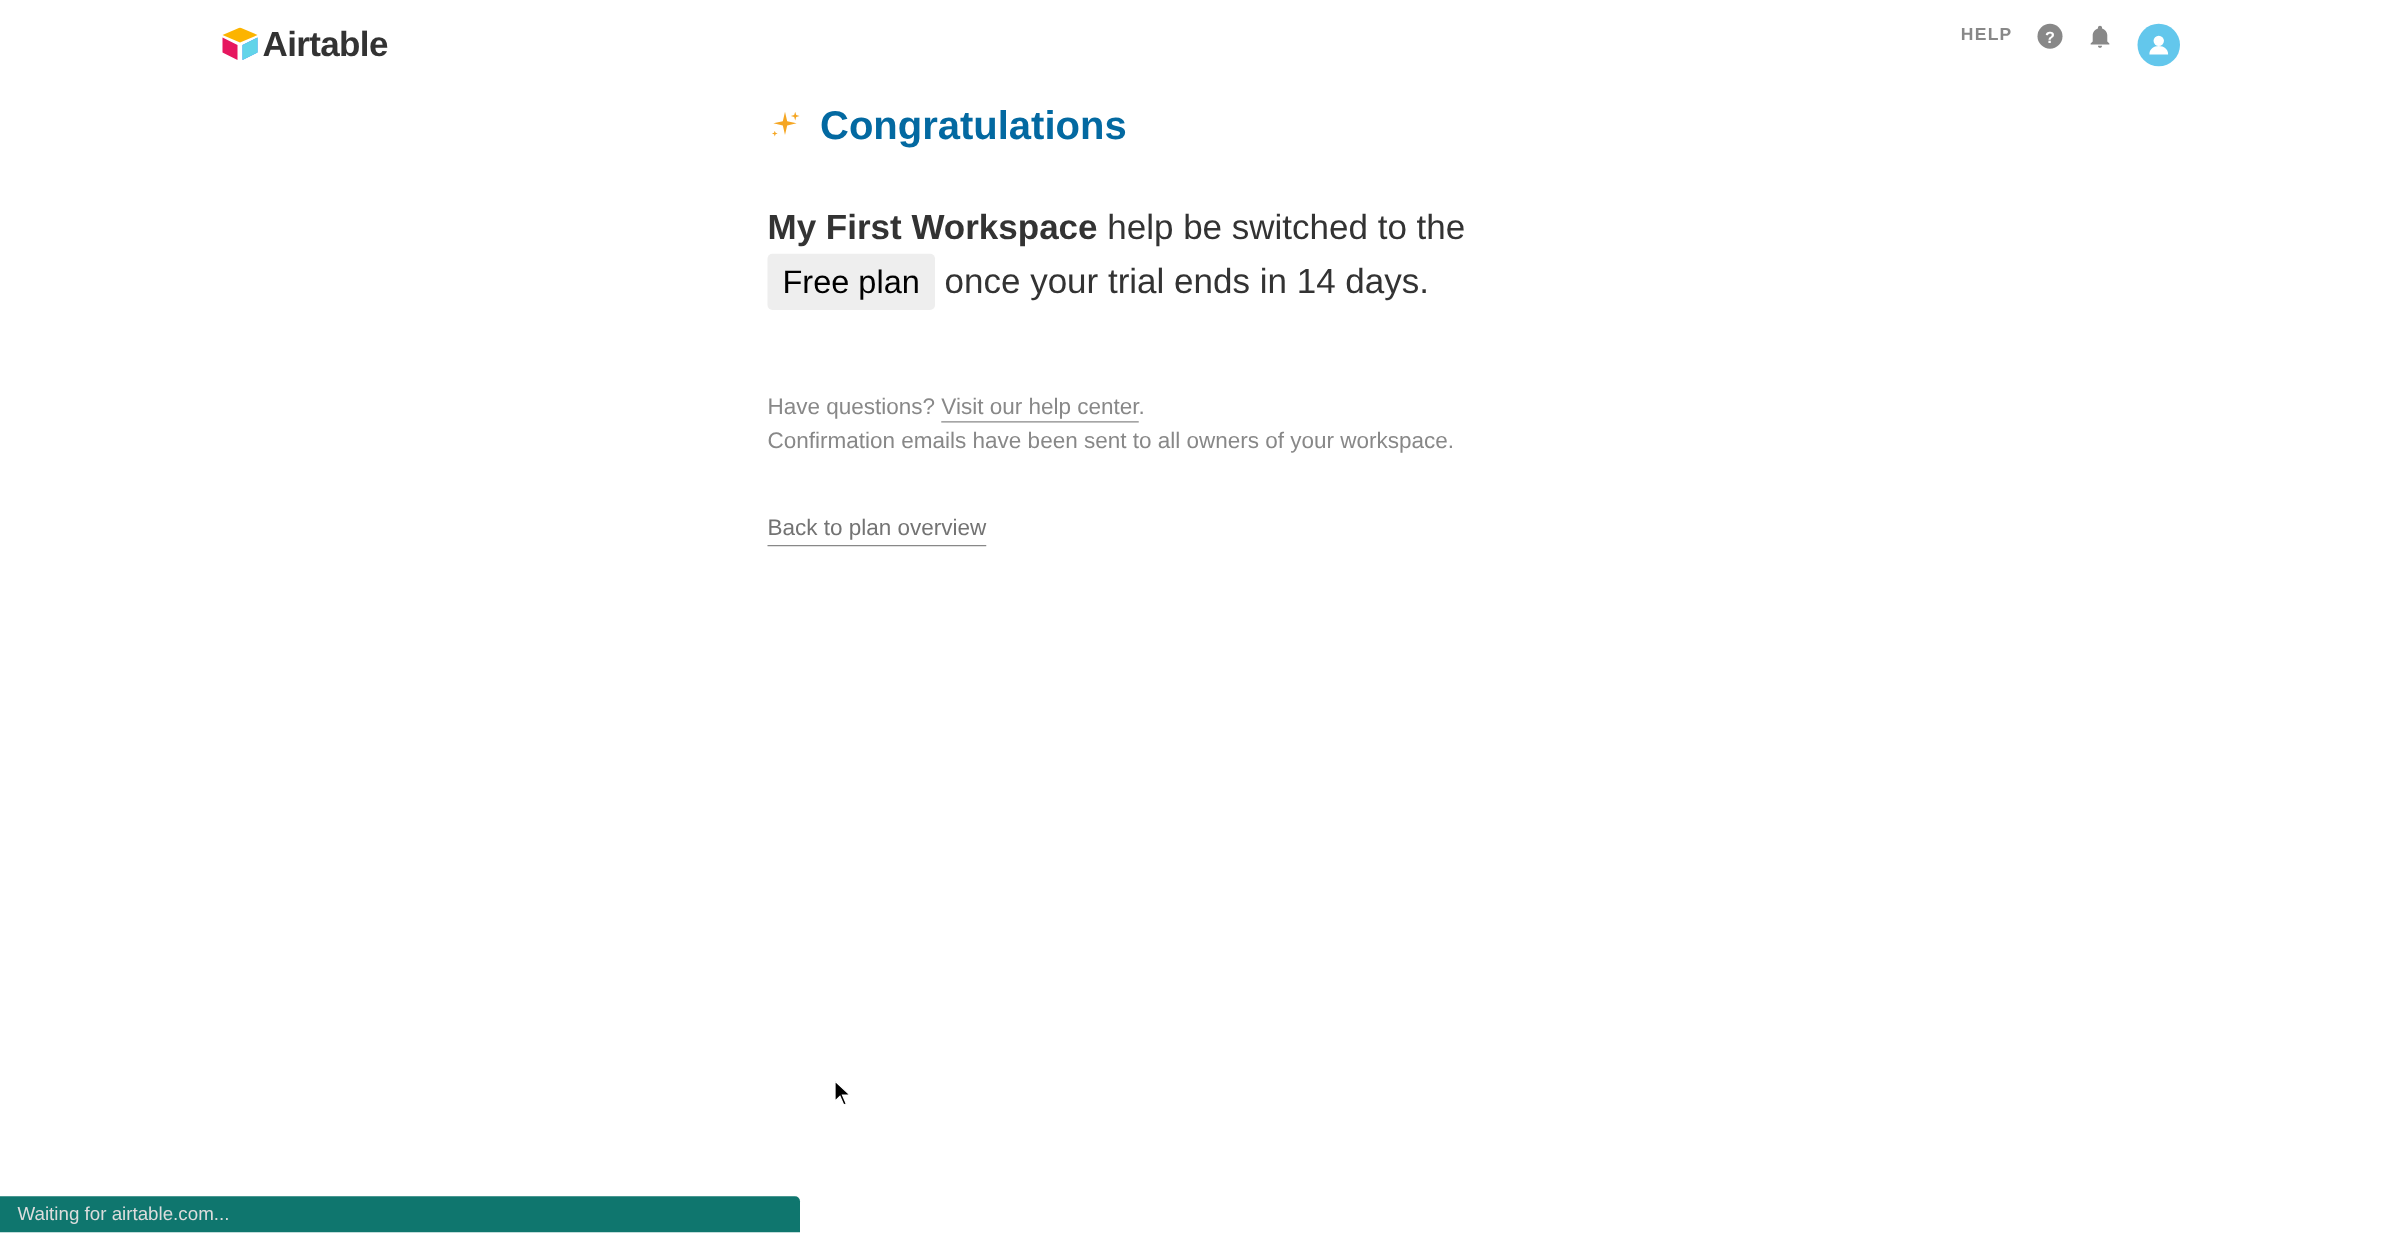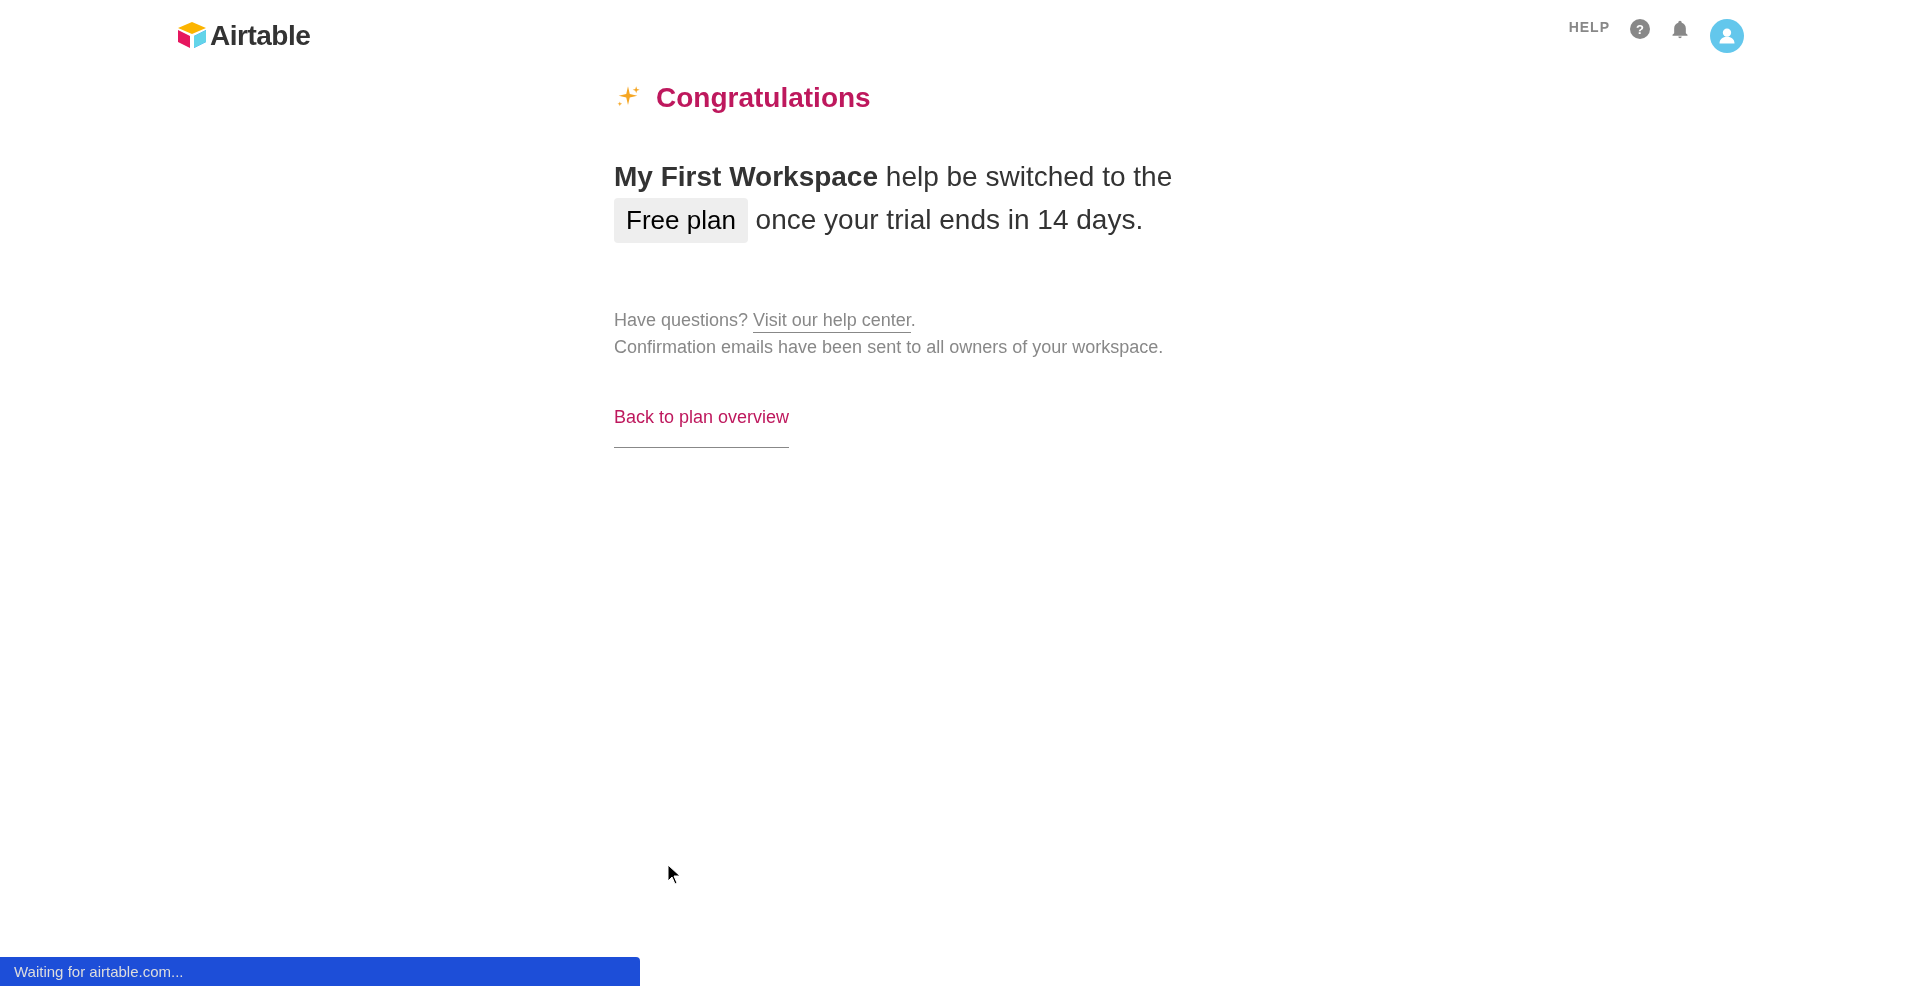--- a/index.html
+++ b/index.html
@@ -105,23 +105,23 @@
       margin-bottom: 42px;
     }
     
     .sparkle-icon {
       width: 28px;
       height: 28px;
       color: #f5a623;
     }
     
     .title {
-      font-size: 28px;
+      font-size: 32px;
       font-weight: 700;
-      color: #be185d;
+      color: #0369a1;
     }
     
     .message {
       font-size: 28px;
       line-height: 1.5;
       color: #333333;
       max-width: 600px;
       margin-bottom: 64px;
     }
     
@@ -147,31 +147,31 @@
     
     .link {
       color: #888888;
       text-decoration: none;
       border-bottom: 1px solid #888888;
       padding-bottom: 2px;
     }
     
     .back-link {
       font-size: 18px;
-      color: #be185d;
+      color: #737373;
       text-decoration: none;
       border-bottom: 1px solid #888888;
-      padding-bottom: 20px;
+      padding-bottom: 4px;
     }
     
     .status-bar {
       position: absolute;
       bottom: 0;
       left: 0;
-      background: #1d4ed8;
+      background: #0f766e;
       color: #dddddd;
       font-size: 15px;
       padding: 6px 14px;
       border-top-right-radius: 4px;
       width: 640px;
     }
     
     .cursor {
       position: absolute;
       left: 668px;

